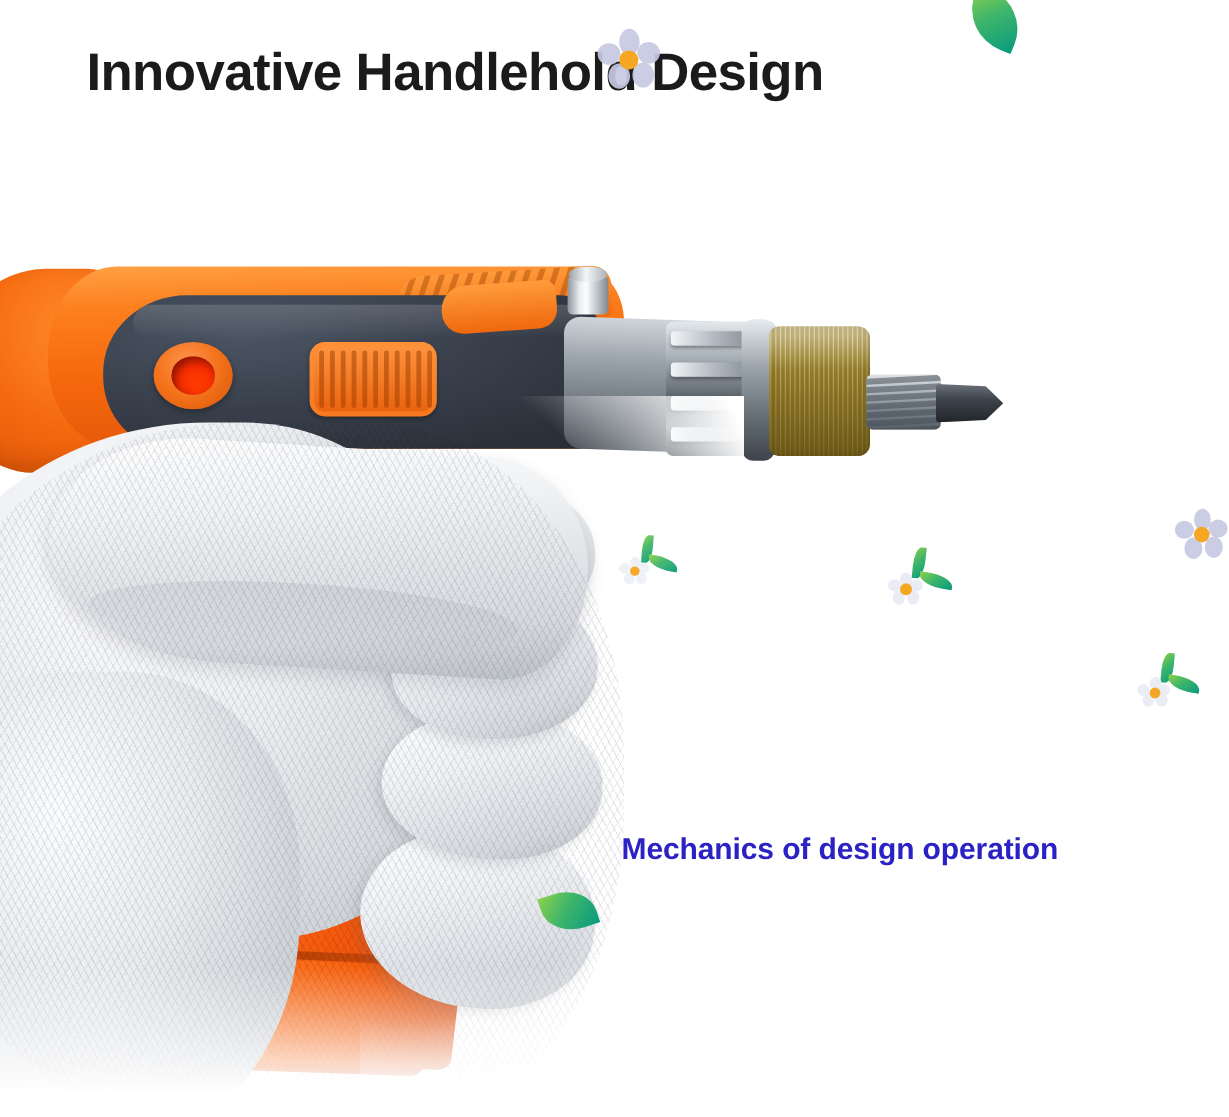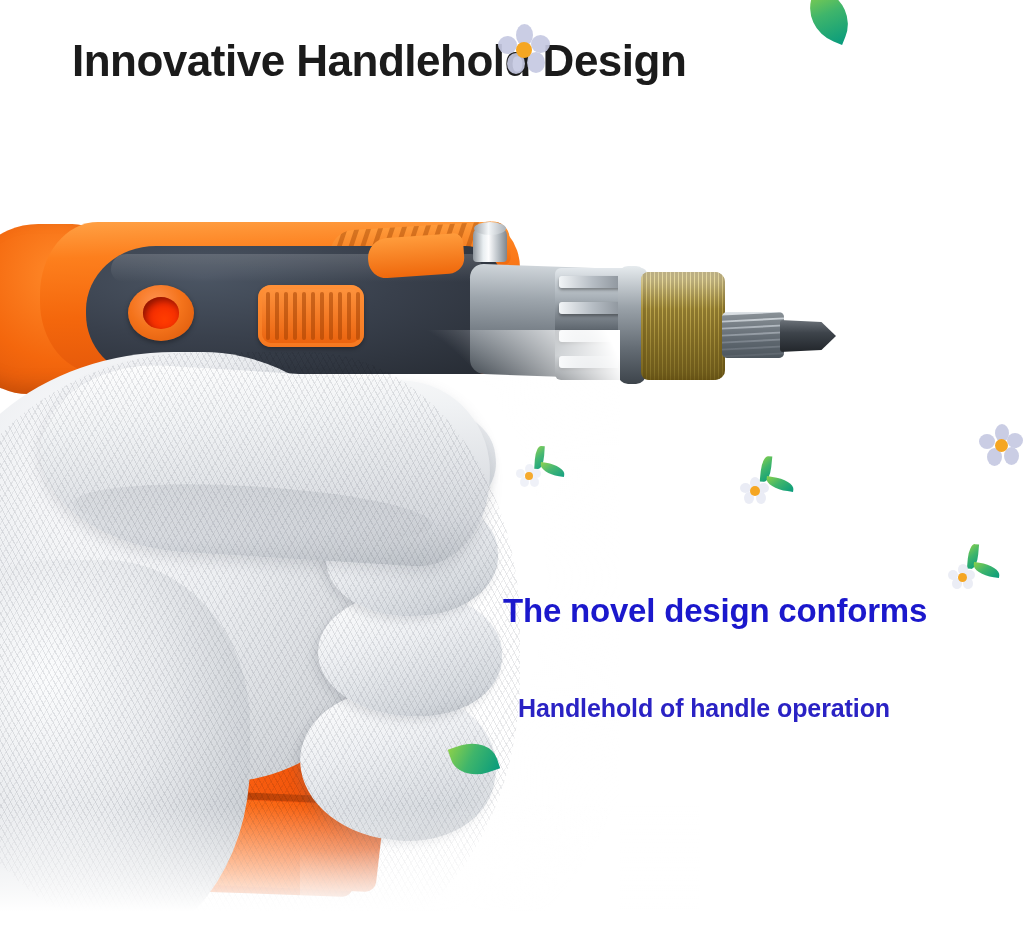--- a/index.html
+++ b/index.html
@@ -551,23 +551,22 @@
     <div class="finger finger-1"></div>
     <div class="glove-thumb"></div>
     <div class="knit-texture"></div>
 
     <div class="photo-fade-right"></div>
     <div class="photo-fade-bottom"></div>
   </div>
 
   <div class="headline">Innovative Handlehold Design</div>
 
-  <div class="caption-main">The novel design conforms</div>
-
-  <div class="caption-sub">Handlehold of handle operation</div>
+
+  <div class="caption-sub">Mechanics of design operation</div>
 
   <div class="deco" style="left:806px; top:-6px; width:46px; height:44px; transform:rotate(22deg);">
     <div class="leaf-shape" style="width:100%;height:100%;"></div>
   </div>
 
   <div class="deco flower" style="left:500px; top:26px; width:48px; height:48px; z-index:50;">
     <div class="pet" style="left:16px; top:-2px;  width:17px; height:22px;"></div>
     <div class="pet" style="left:31px; top:9px;   width:19px; height:18px;"></div>
     <div class="pet" style="left:27px; top:26px;  width:18px; height:21px;"></div>
     <div class="pet" style="left:7px;  top:27px;  width:18px; height:21px;"></div>

